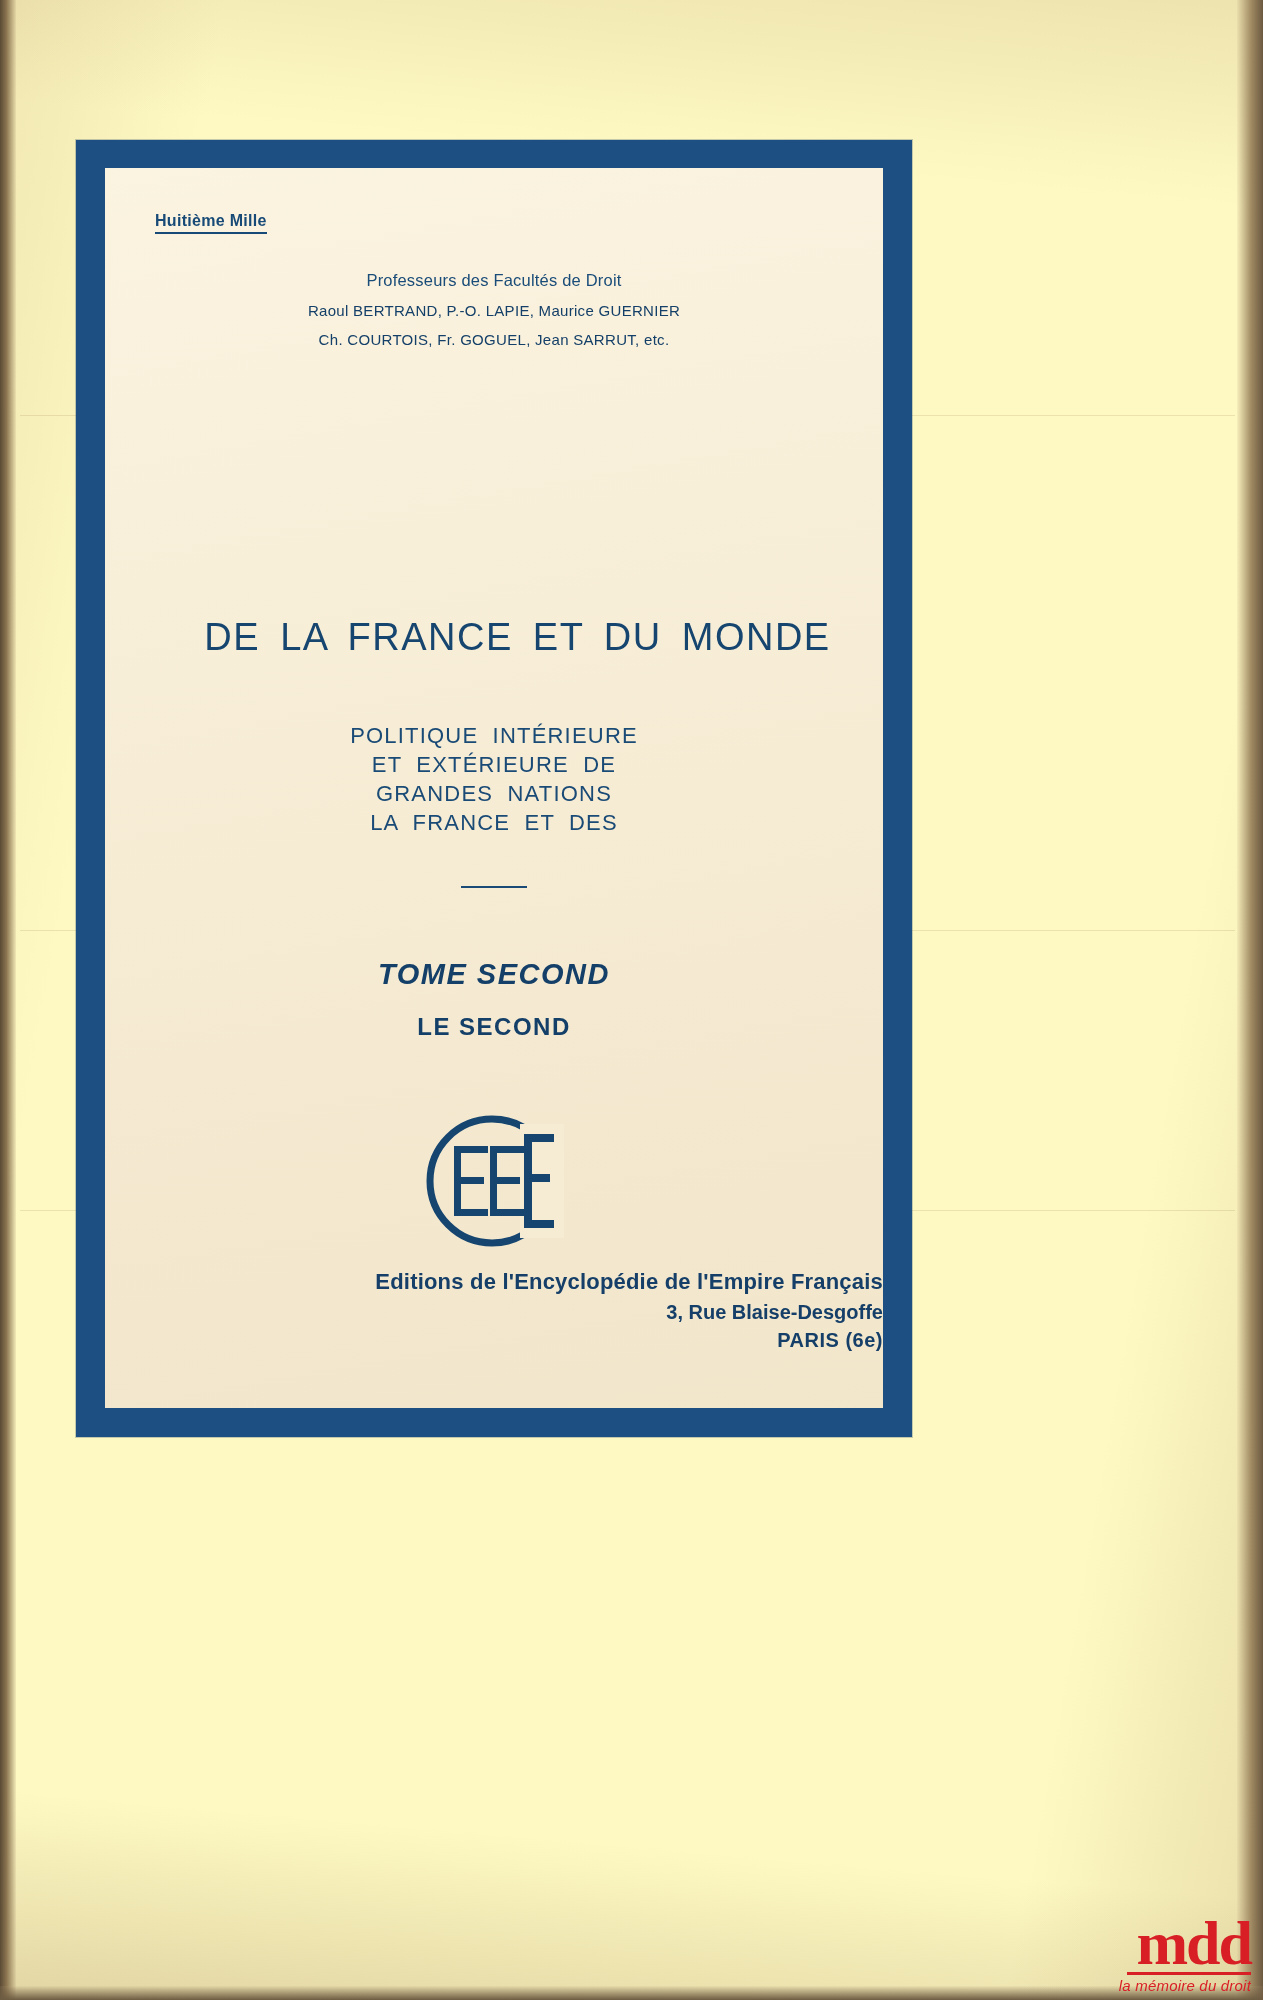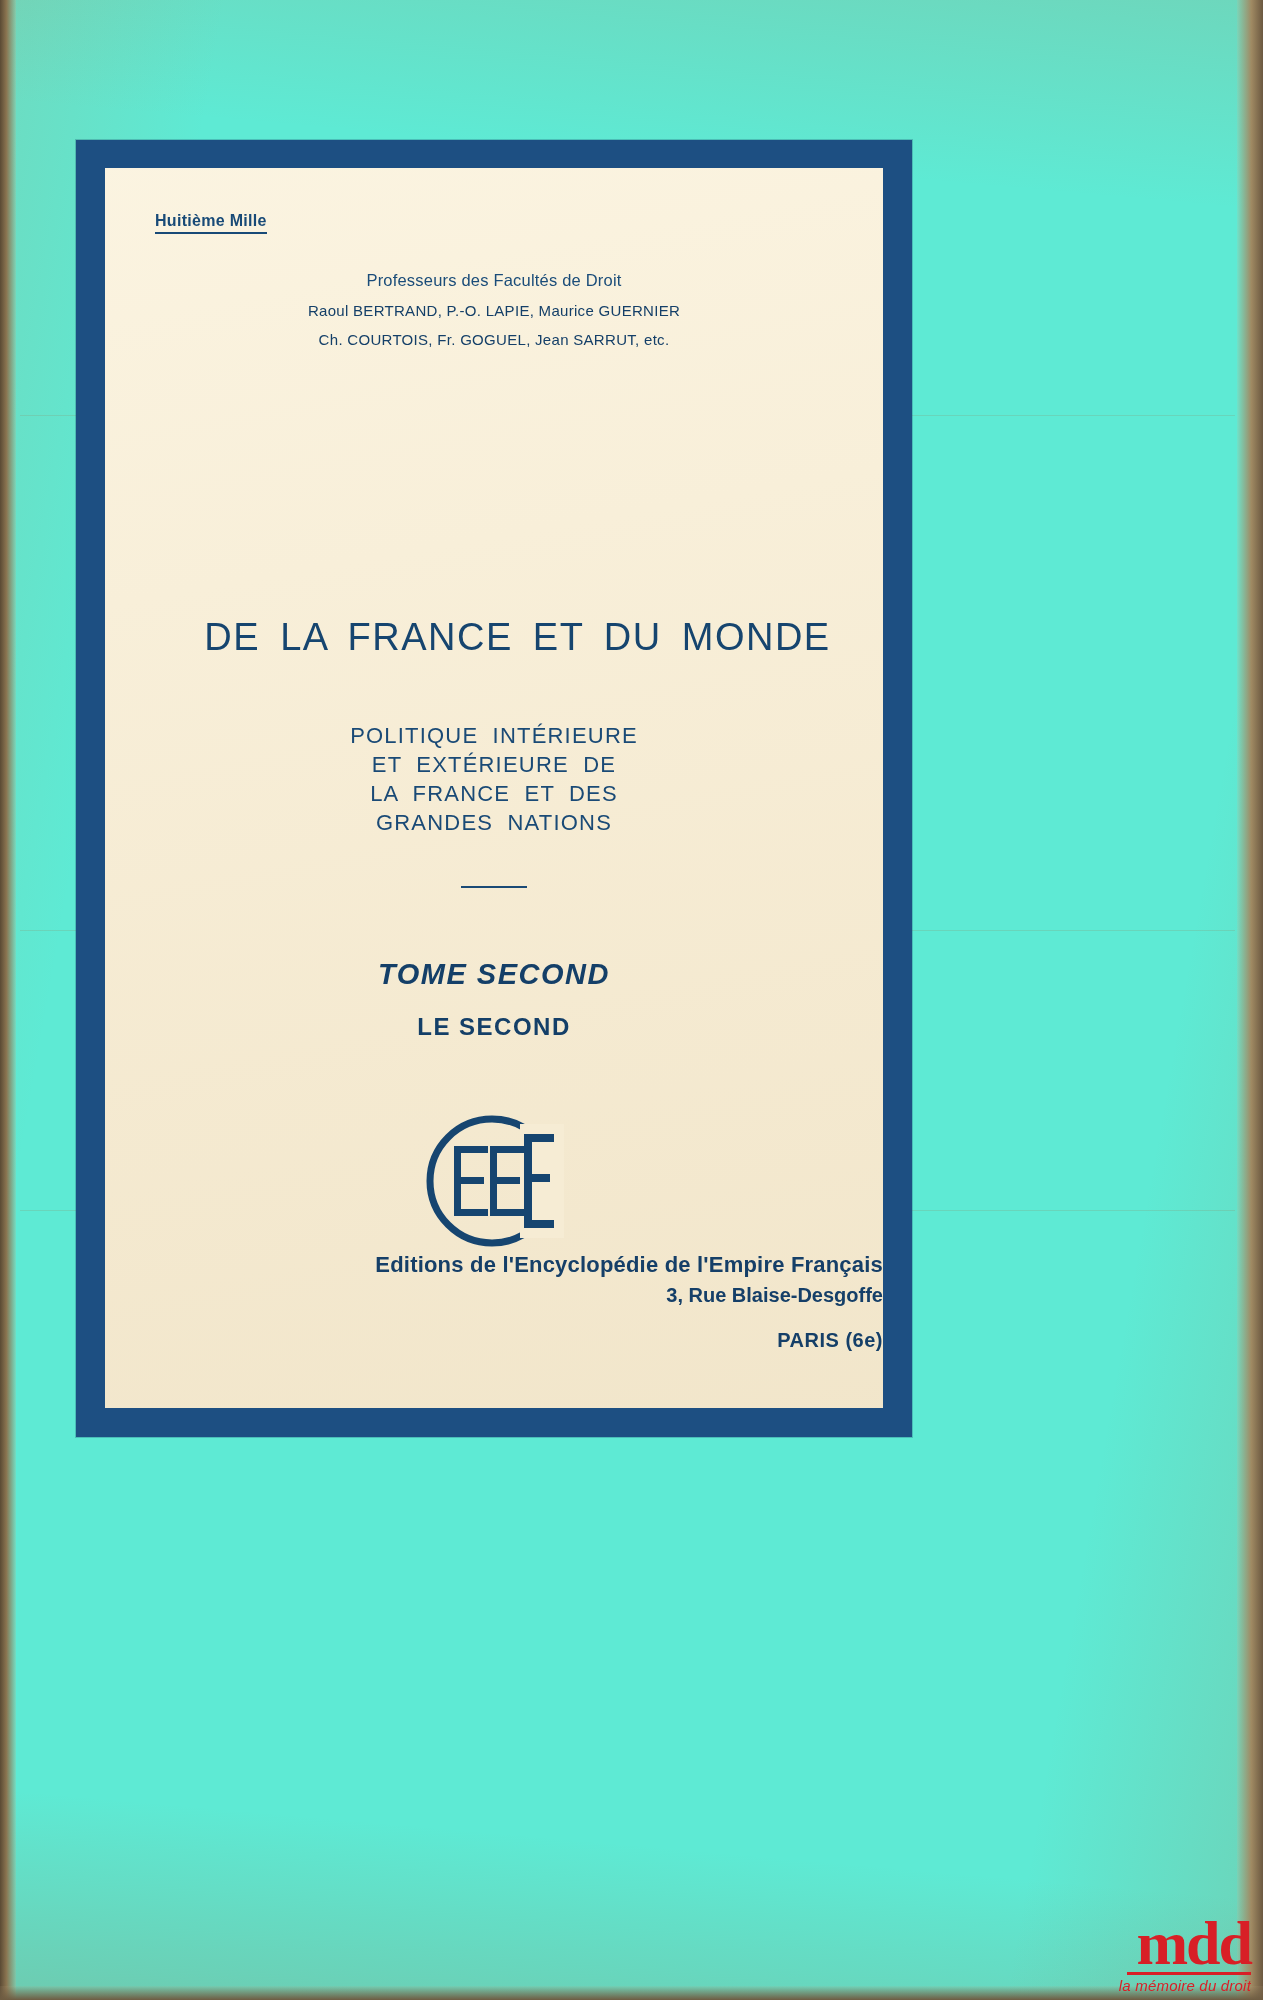--- a/index.html
+++ b/index.html
@@ -12,21 +12,21 @@
     height: 2000px;
     font-family: "Liberation Sans", sans-serif;
     overflow: hidden;
   }
 
   
   #scan {
     position: relative;
     width: 1263px;
     height: 2000px;
-    background: #5eead4;
+    background: #fef9c3;
     overflow: hidden;
   }
   
   #scan::before {
     content: "";
     position: absolute;
     inset: 0;
     background:
       linear-gradient(100deg, rgba(180,150,100,0.18) 0%, rgba(255,255,255,0) 14%, rgba(255,255,255,0) 84%, rgba(160,130,85,0.22) 100%),
       linear-gradient(185deg, rgba(170,140,95,0.20) 0%, rgba(255,255,255,0) 10%, rgba(255,255,255,0) 90%, rgba(150,120,80,0.28) 100%);
@@ -233,21 +233,21 @@
     letter-spacing: 0.2px;
   }
   .imprint .addr {
     font-size: 20px;
     font-weight: bold;
     margin-top: 6px;
   }
   .imprint .city {
     font-size: 20px;
     font-weight: bold;
-    margin-top: 22px;
+    margin-top: 5px;
     letter-spacing: 0.5px;
   }
 
   
   .mdd {
     position: absolute;
     right: 12px;
     bottom: 6px;
     z-index: 9;
     text-align: right;
@@ -303,22 +303,22 @@
           <div class="line2">Raoul BERTRAND, P.-O. LAPIE, Maurice GUERNIER</div>
           <div class="line3">Ch. COURTOIS, Fr. GOGUEL, Jean SARRUT, etc.</div>
         </div>
 
 
         <div class="title-sub">DE LA FRANCE ET DU MONDE</div>
 
         <div class="descriptor">
           <div>POLITIQUE INTÉRIEURE</div>
           <div>ET EXTÉRIEURE DE</div>
+          <div>GRANDES NATIONS</div>
           <div>LA FRANCE ET DES</div>
-          <div>GRANDES NATIONS</div>
         </div>
 
         <div class="rule"></div>
 
         <div class="tome">TOME SECOND</div>
         <div class="tome-sub">LE SECOND</div>
 
         <div class="logo-wrap">
           <svg width="140" height="150" viewBox="0 0 140 150" fill="none">
 

